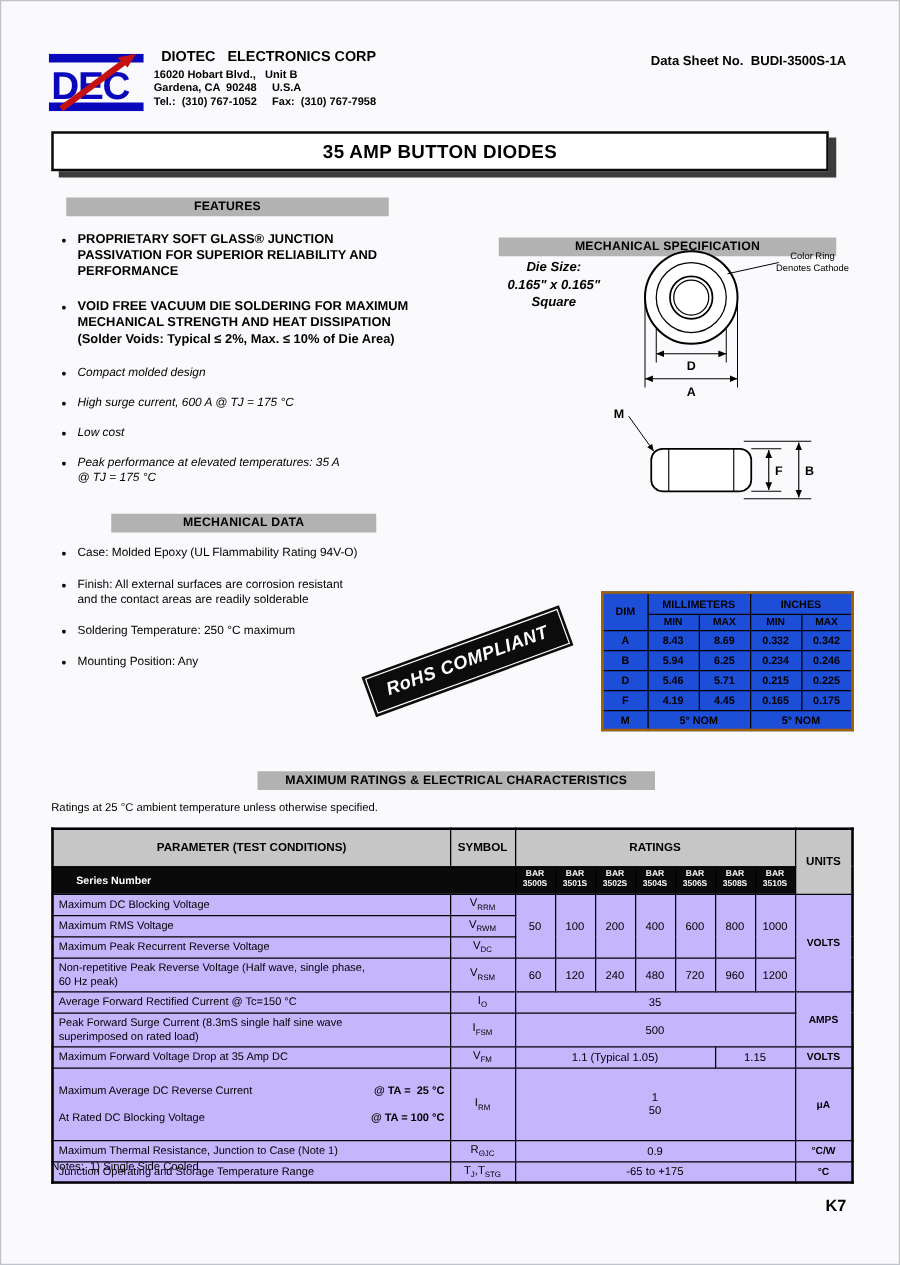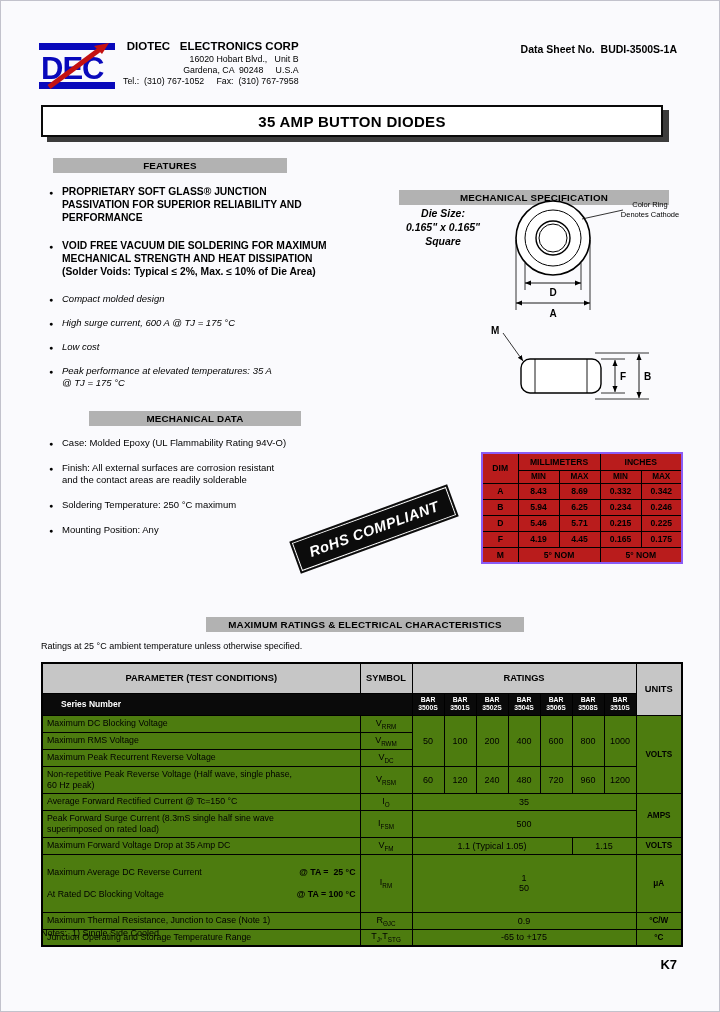--- a/index.html
+++ b/index.html
@@ -4,29 +4,29 @@
 <style>
   * { margin:0; padding:0; box-sizing:border-box; }
   html,body { background:#d8d8dc; }
   body { font-family:"Liberation Sans", sans-serif; color:#000; }
   .page { position:relative; width:720px; height:1012px; background:#fafafd; border:1px solid #c2c2cc; margin:0 auto; overflow:hidden; }
 
   
   .logo { position:absolute; left:38px; top:42px; width:76px; height:46px; }
   .company { position:absolute; left:122px; top:39px; }
   .company-name { font-size:11.5px; font-weight:bold; white-space:pre; margin-bottom:2px;text-align:right; }
-  .addr { font-size:8.8px; font-weight:normal; line-height:11px; white-space:pre;text-align:right; }
+  .addr { font-size:8.8px; font-weight:bold; line-height:11px; white-space:pre; }
   .sheetno { position:absolute; right:42px; top:42px; font-size:10.5px; font-weight:bold; white-space:pre; }
 
   .title-bar { position:absolute; left:40px; top:104px; width:622px; height:32px; background:#fff; border:2px solid #0a0a0a; box-shadow:6px 5px 0 #3c3c3c; display:flex; align-items:center; justify-content:center; }
   .title-bar span { font-size:15px; font-weight:bold; letter-spacing:0.3px; }
 
   
   .secbar { position:absolute; height:15px; background:#b2b2b2; display:flex; align-items:center; justify-content:center; font-size:9.8px; font-weight:bold; letter-spacing:0.2px; }
-  .bar-features { left:52px; top:157px; width:234px; }
+  .bar-features { left:52px; top:157px; width:258px; }
   .bar-mechspec { left:398px; top:157px; width:270px;margin-top:32px; }
   .bar-mechdata { left:88px; top:410px; width:212px; }
   .bar-ratings  { left:205px; top:616px; width:318px; }
 
   
   ul.blist { position:absolute; list-style:none; }
   ul.blist li { position:relative; padding-left:13px; white-space:pre-line; }
   ul.blist li::before { content:"●"; position:absolute; left:0; top:1px; font-size:7px; }
   .features-list { left:48px; top:184px; width:308px; }
   .features-list li.em { font-size:10.3px; font-weight:bold; line-height:13px; margin-bottom:15px; }
@@ -38,29 +38,29 @@
   .rohs { position:absolute; left:291px; top:513px; width:164px; height:30px; background:#0c0c0c; border:1px solid #fff; outline:2px solid #0c0c0c; transform:rotate(-20deg); display:flex; align-items:center; justify-content:center; color:#fff; font-weight:bold; font-style:italic; font-size:14.5px; letter-spacing:0.5px; }
 
   
   .diagram { position:absolute; left:396px; top:180px; width:292px; height:230px; }
   .diagram text { font-family:"Liberation Sans", sans-serif; fill:#000; }
   .t-die  { font-size:10.5px; font-weight:bold; font-style:italic; }
   .t-small{ font-size:7.5px; }
   .t-dim  { font-size:10px; font-weight:bold; }
 
   
-  table.dim-table { position:absolute; left:480px; top:451px; border-collapse:collapse; table-layout:fixed; border:2px solid #8b5cf6; background:#b91c1c; }
+  table.dim-table { position:absolute; left:480px; top:472px; border-collapse:collapse; table-layout:fixed; border:2px solid #a16207; background:#1d4ed8; }
   table.dim-table th, table.dim-table td { border:1px solid #000; text-align:center; font-size:8.6px; font-weight:bold; padding:0; }
   table.dim-table tr.main-h th { height:17px; }
   table.dim-table tr.sub-h th { height:13px; font-size:8.2px; }
   table.dim-table td { height:16px; }
 
   
   .ratings-note { position:absolute; left:40px; top:640px; font-size:9px; }
-  table.ratings { position:absolute; left:40px; top:661px; border-collapse:collapse; table-layout:fixed; border:2px solid #000; background:#4d7c0f; }
+  table.ratings { position:absolute; left:40px; top:661px; border-collapse:collapse; table-layout:fixed; border:2px solid #000; background:#c4b5fd; }
   table.ratings th, table.ratings td { border:1px solid #000; }
   table.ratings tr.head th { background:#c6c6c6; font-size:9.3px; height:30px; }
   table.ratings th.sym-h, table.ratings th.units-h { font-size:8.3px; }
   .series-row td { background:#0a0a0a; color:#fff; }
   td.series-lbl { font-size:8.5px; font-weight:bold; padding-left:18px; height:22px; }
   td.series-cell { font-size:6.8px; font-weight:bold; text-align:center; line-height:8px; }
   td.param { font-size:8.8px; text-align:left; padding:1px 4px; white-space:pre-line; line-height:11px; }
   td.sym { font-size:9px; text-align:center; }
   td.sym sub { font-size:6.3px; }
   td.val { font-size:9px; text-align:center; }

